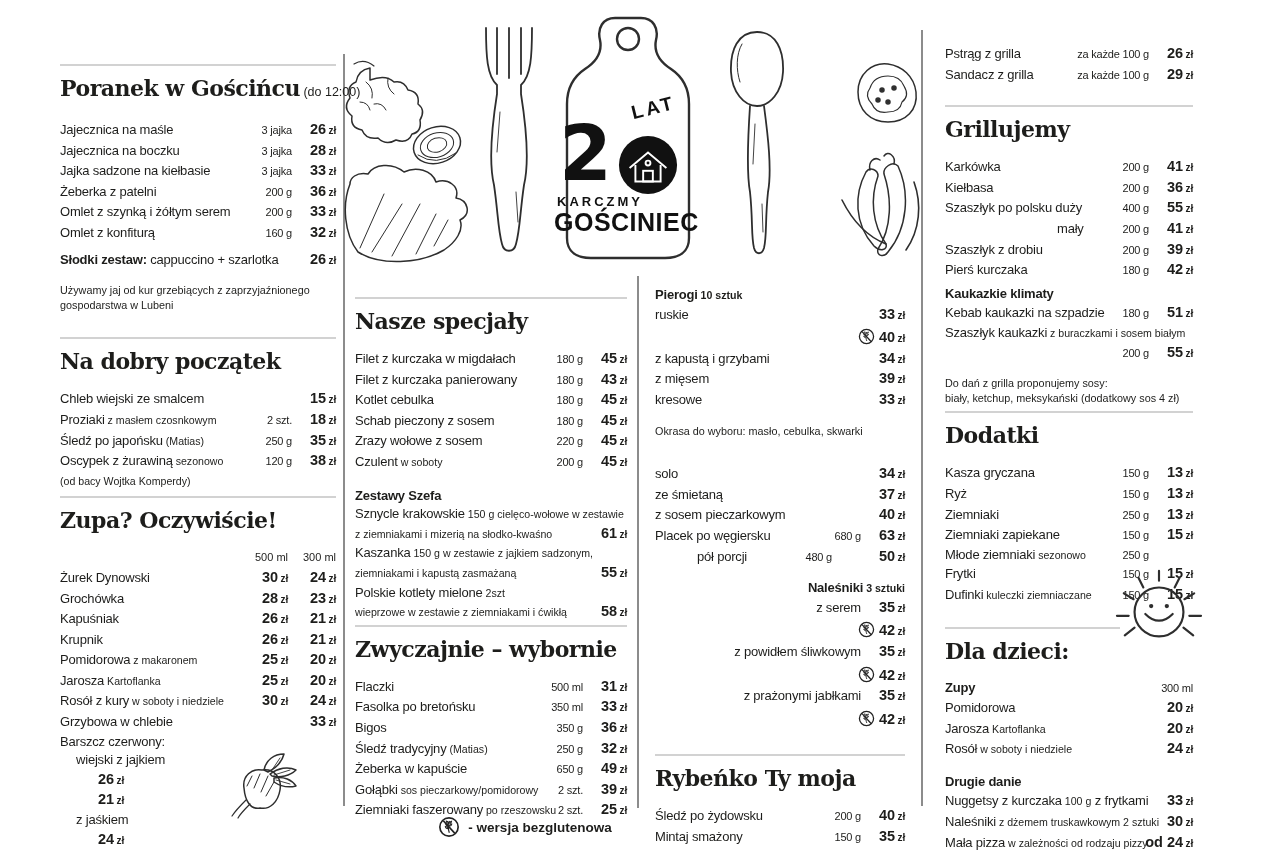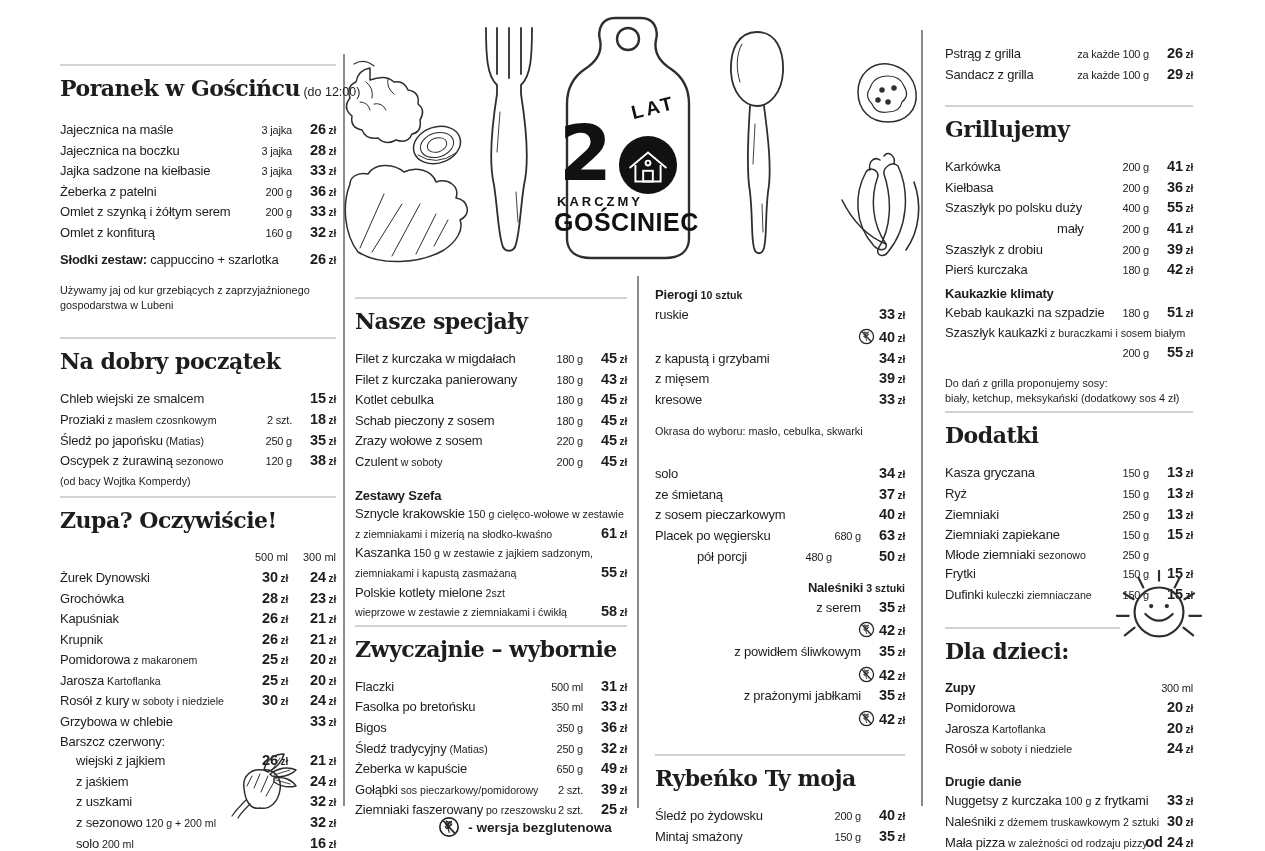--- a/index.html
+++ b/index.html
@@ -34,21 +34,21 @@
   .pcol{display:inline-flex;justify-content:flex-end;align-items:baseline;min-width:48px;white-space:nowrap;}
   .num{font-weight:bold;font-size:14.5px;letter-spacing:0;}
   .zl{font-weight:bold;font-size:10px;}
   .colh{font-weight:normal;font-size:11px;letter-spacing:0;}
   .colhead{margin-bottom:1px;}
   .subhdr{font-weight:bold;margin-top:4px;}
   .shb{font-weight:bold;}
   .subhdr .qty{font-weight:normal;}
   .gap-sm{margin-top:6px;}
   .gap-md{margin-top:13px;}
-  .ind1{padding-left:16px;}
+  .ind1{padding-left:16px;flex-direction:column;}
   .ind2{padding-left:42px;gap:29px;}
   .ind3{padding-left:112px;}
   .note{font-size:10.8px;line-height:14.6px;margin-top:13px;white-space:pre-line;letter-spacing:0;}
   .gfi{display:inline-block;margin-right:4px;transform:translateY(3px);}
   .gfi svg{width:17px;height:17px;display:block;}
   .vline{position:absolute;width:1.5px;background:#8c8c8c;}
   #div1{left:343px;top:54px;height:752px;}
   #div2{left:637px;top:276px;height:532px;}
   #div3{left:921px;top:30px;height:776px;}
   .deco{position:absolute;}

